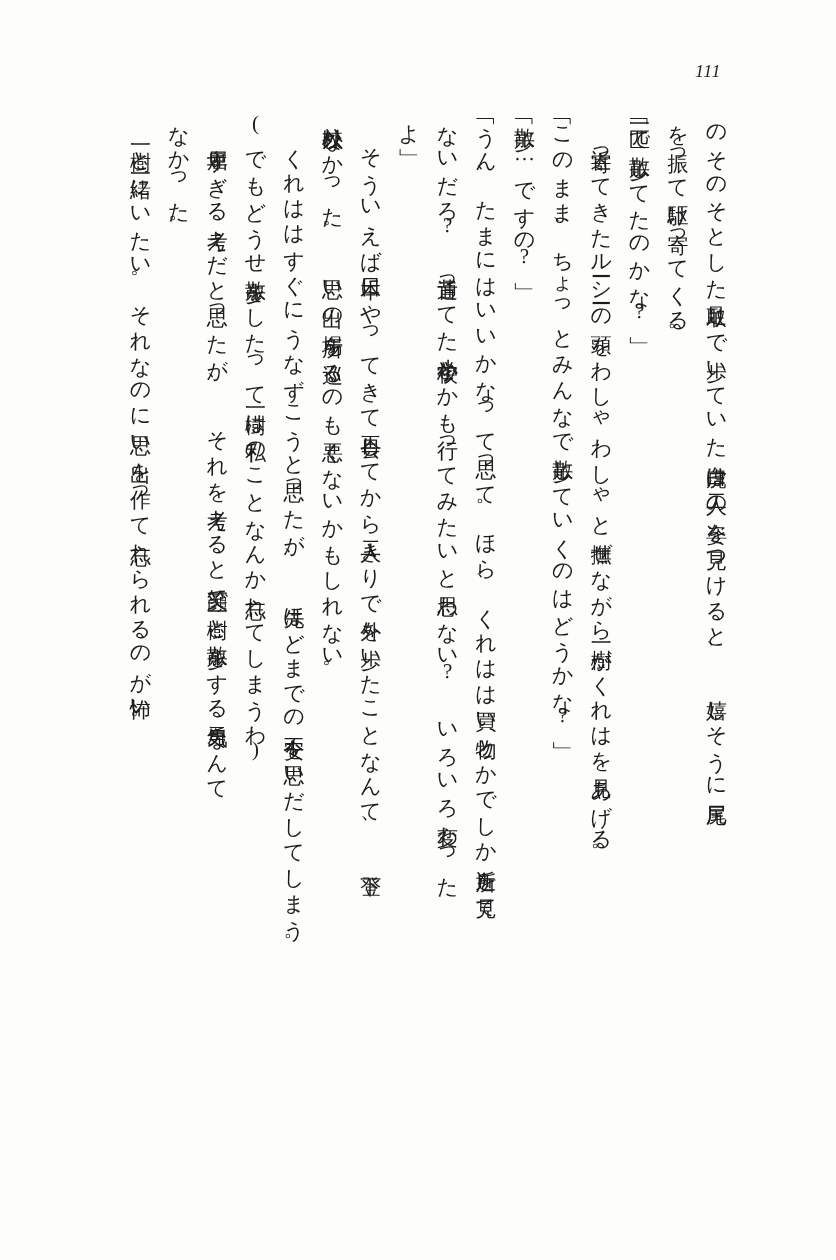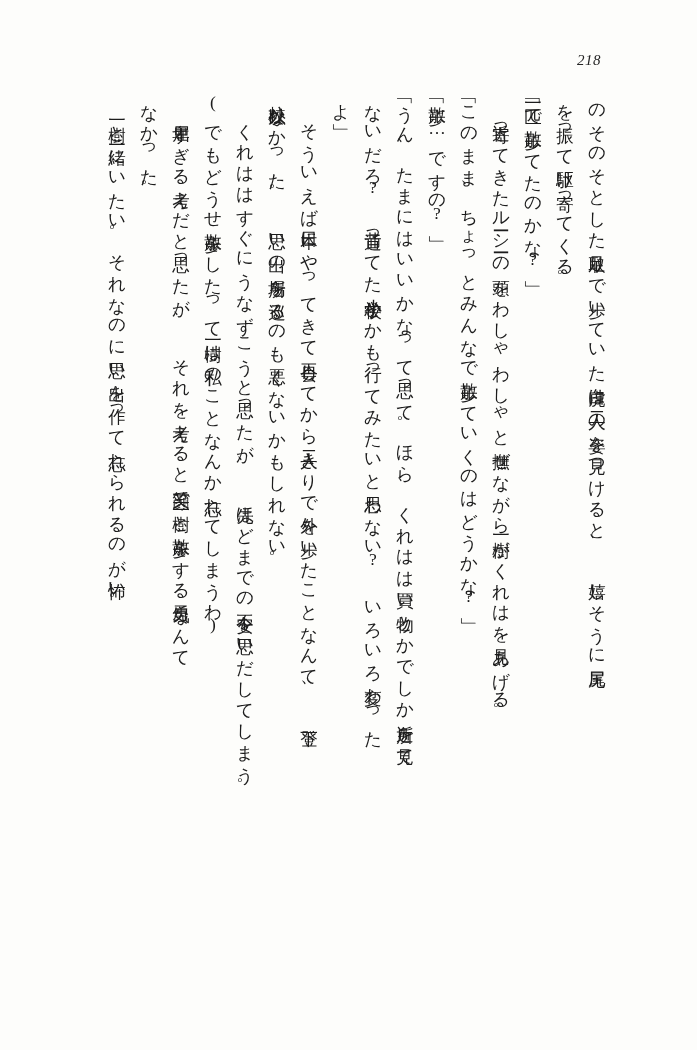--- a/index.html
+++ b/index.html
@@ -51,21 +51,21 @@
     color: #1c1c1c;
     height: 100%;
     font-family: "Liberation Serif", "DejaVu Serif", serif;
   }
 </style>
 </head>
 <body>
 
 <div class="page">
 
-  <div class="page-number">218</div>
+  <div class="page-number">111</div>
 
   <div class="body-text">
     <div class="line">のそのそとした足取りで歩いていた白虎は二人の姿を見つけると、　嬉しそうに尻尾</div>
     <div class="line">を振って駆け寄ってくる。</div>
     <div class="line">「一匹で散歩してたのかな?」</div>
     <div class="line">　近寄ってきたルーシーの頭をわしゃわしゃと撫ぜながら一樹がくれはを見あげる。</div>
     <div class="line">「このまま、ちょっとみんなで散歩していくのはどうかな?」</div>
     <div class="line">「散歩……ですの?」</div>
     <div class="line">「うん、たまにはいいかなって思って。ほら、くれはは買い物とかでしか近所を見て</div>
     <div class="line">ないだろ?　昔通ってた小学校とかも行ってみたいと思わない?　いろいろ変わった</div>

